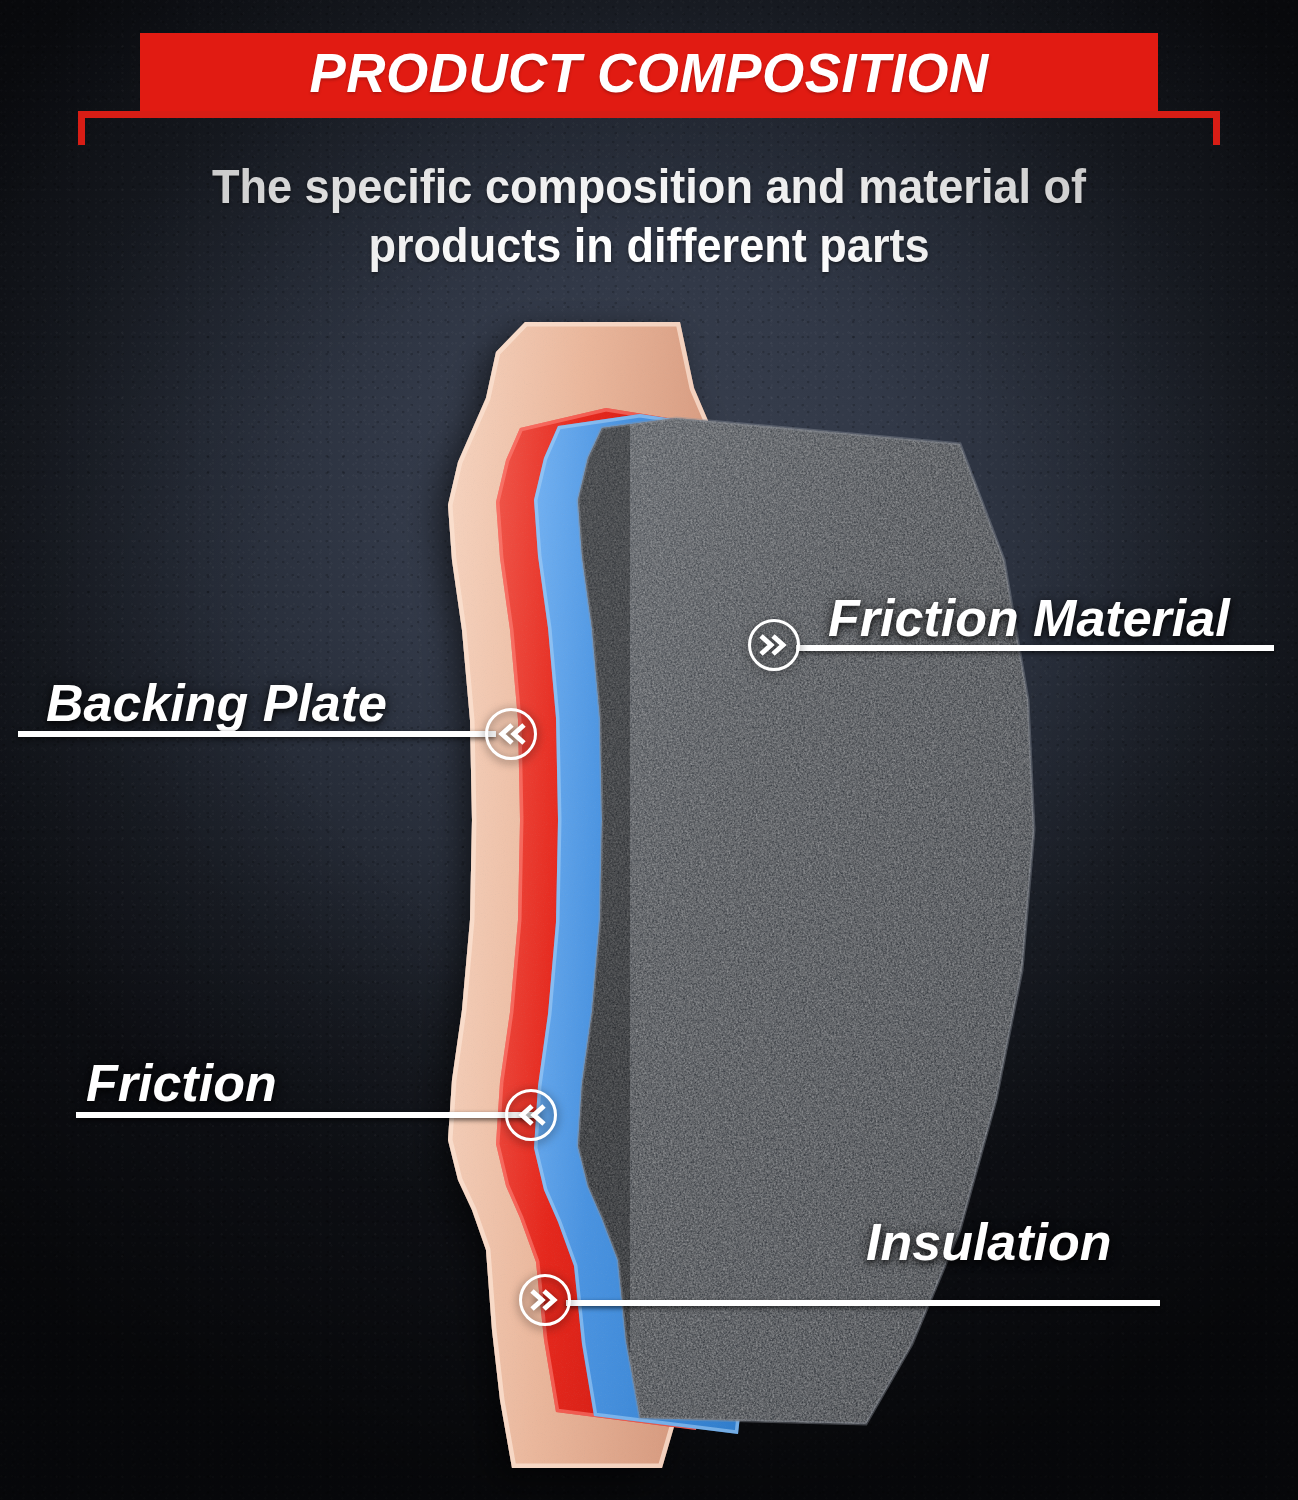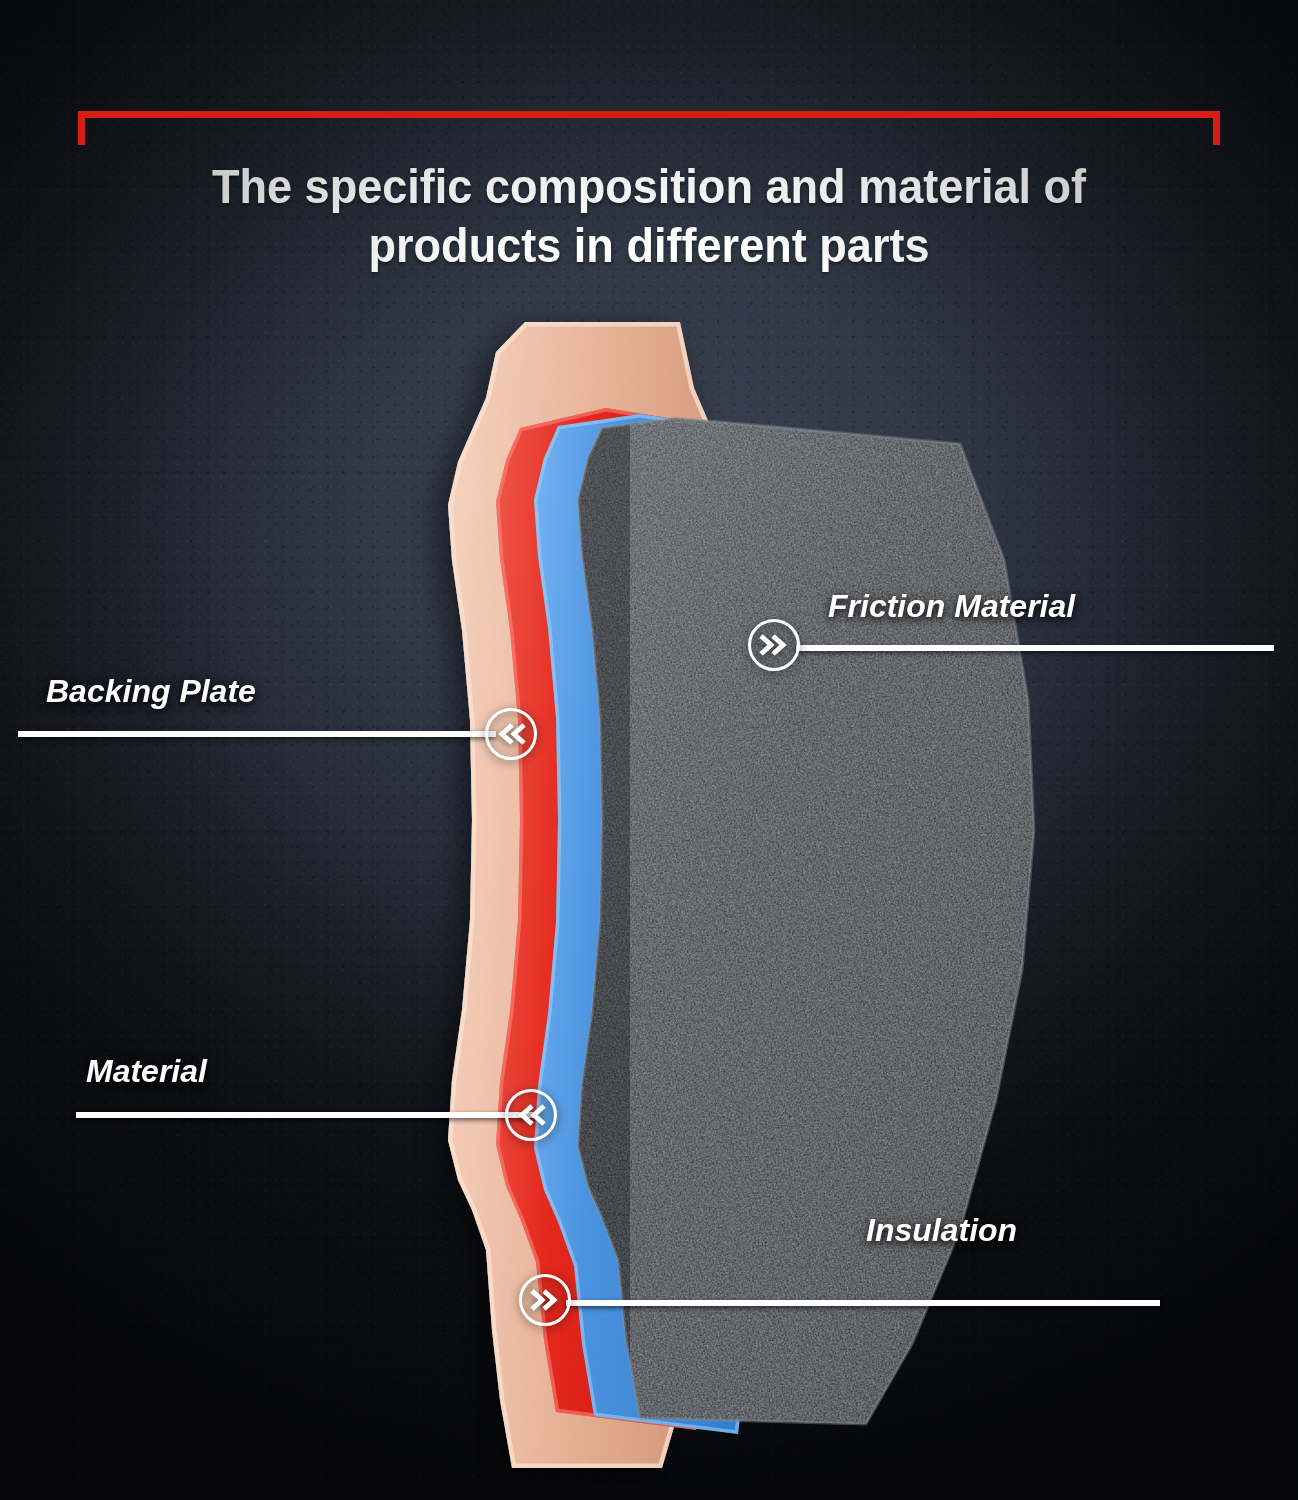--- a/index.html
+++ b/index.html
@@ -64,21 +64,21 @@
     text-shadow:0 2px 4px rgba(0,0,0,.45);
   }
 
   
   #pad{position:absolute;left:0;top:0;width:1298px;height:1500px;z-index:3;}
 
   
   .callout{position:absolute;z-index:8;}
   .callout .lbl{
     position:absolute;white-space:nowrap;color:#ffffff;
-    font-size:32px;font-weight:bold;font-style:italic;
+    font-size:52px;font-weight:bold;font-style:italic;
     text-shadow:0 3px 6px rgba(0,0,0,.78), 0 0 14px rgba(0,0,0,.45);
   }
   .callout .rule{position:absolute;height:6px;background:#ffffff;box-shadow:0 2px 5px rgba(0,0,0,.62);}
   .badge{
     position:absolute;width:52px;height:52px;border-radius:50%;
     border:3px solid #ffffff;box-sizing:border-box;
     display:flex;align-items:center;justify-content:center;
     filter:drop-shadow(0 2px 5px rgba(0,0,0,.6));
   }
   .badge svg{display:block;}
@@ -86,20 +86,23 @@
 </head>
 <body>
 
 <div id="stage">
 
   <div class="header">
     <div class="bracket-line"></div>
     <div class="bracket-tick left"></div>
     <div class="bracket-tick right"></div>
 
+    <div class="title-bar">
+      <span class="title-text">PRODUCT COMPOSITION</span>
+    </div>
   </div>
 
   <div class="subtitle">
     <div>The specific composition and material of</div>
     <div>products in different parts</div>
   </div>
 
   <svg id="pad" viewBox="0 0 1298 1500">
     <defs>
 
@@ -272,21 +275,21 @@
     <div class="rule" style="left:18px;top:731px;width:478px;"></div>
     <div class="badge" style="left:485px;top:708px;">
       <svg width="30" height="22" viewBox="0 0 30 22" aria-hidden="true">
         <path d="M16 2 L6 11 L16 20" fill="none" stroke="#fff" stroke-width="5" stroke-linecap="butt" stroke-linejoin="miter"></path>
         <path d="M28 2 L18 11 L28 20" fill="none" stroke="#fff" stroke-width="5" stroke-linecap="butt" stroke-linejoin="miter"></path>
       </svg>
     </div>
   </div>
 
   <div class="callout">
-    <span class="lbl" style="left:86px;top:1053px;">Material</span>
+    <span class="lbl" style="left:86px;top:1053px;">Friction</span>
     <div class="rule" style="left:76px;top:1112px;width:458px;"></div>
     <div class="badge" style="left:505px;top:1089px;">
       <svg width="30" height="22" viewBox="0 0 30 22" aria-hidden="true">
         <path d="M16 2 L6 11 L16 20" fill="none" stroke="#fff" stroke-width="5" stroke-linecap="butt" stroke-linejoin="miter"></path>
         <path d="M28 2 L18 11 L28 20" fill="none" stroke="#fff" stroke-width="5" stroke-linecap="butt" stroke-linejoin="miter"></path>
       </svg>
     </div>
   </div>
 
   <div class="callout">

